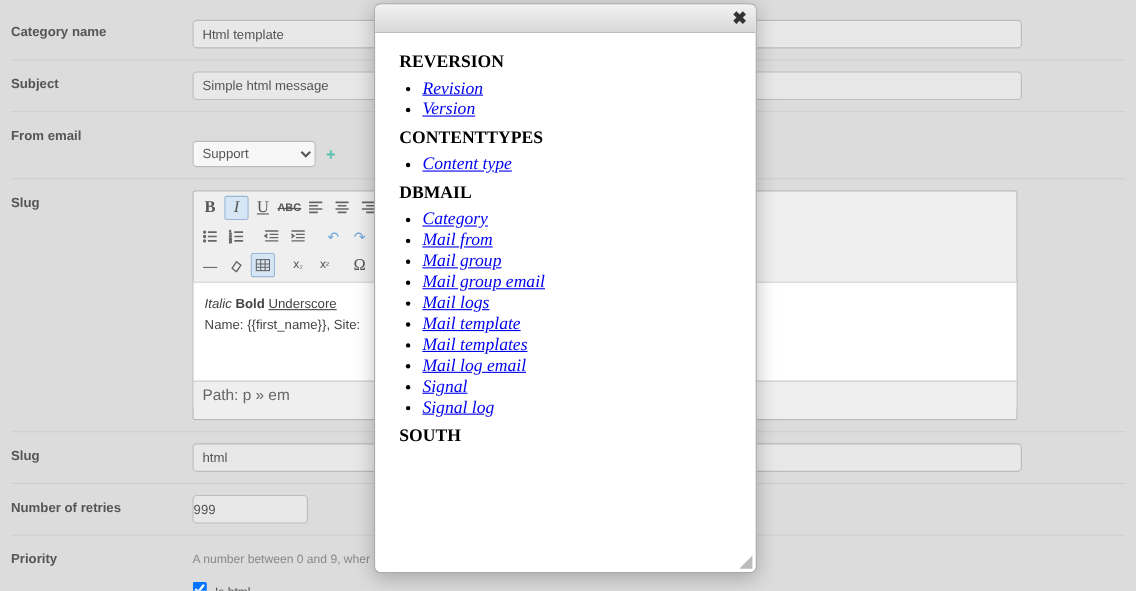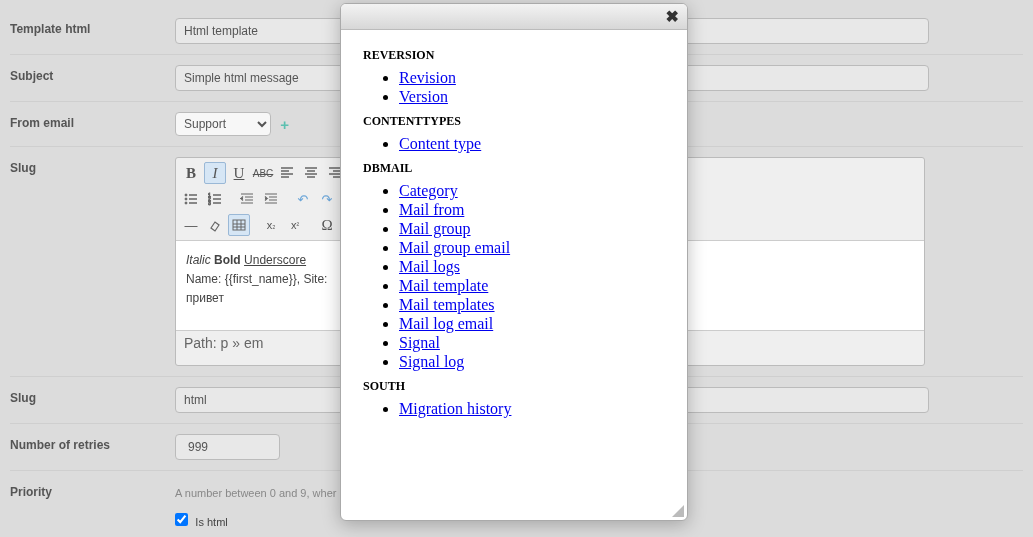--- a/index.html
+++ b/index.html
@@ -43,34 +43,34 @@
   .sel {
     height: 24px;
     padding: 2px 4px;
     background: #f7f7f7;
     border: 1px solid #bbb;
     border-radius: 4px;
     color: #555;
     font-family: inherit;
     font-size: 12px;
   }
-  .sel-wide { width: 96px; }
+  .sel-wide { width: 112px; margin-top: 16px; }
   .plus {
     color: #5cc0b0;
     font-size: 15px;
     font-weight: bold;
     margin-left: 6px;
     cursor: pointer;
     display: inline-block;
     vertical-align: middle;
   }
   .num-input {
     width: 105px;
     height: 26px;
-    padding: 4px 12px;
+    padding: 4px 0;
     background: #e8e8e8;
     border: 1px solid #bbb;
     border-radius: 4px;
     color: #555;
     font-family: inherit;
     font-size: 12px;
   }
   .help-text {
     font-size: 11px;
     color: #888;
@@ -109,21 +109,21 @@
     color: #555;
     font-size: 13px;
   }
   .tb-btn.active {
     background: #d6e6f5;
     border: 1px solid #9ab8d6;
   }
   .tb-btn.b { font-weight: bold; font-family: "Times New Roman", serif; font-size:15px;}
   .tb-btn.i { font-style: italic; font-family: "Times New Roman", serif; font-size:15px;}
   .tb-btn.u { text-decoration: underline; font-family: "Times New Roman", serif; font-size:15px;}
-  .tb-btn.strike { text-decoration: line-through; font-size:10px;}
+  .tb-btn.strike { text-decoration: line-through; font-size:10px;font-weight:bold;}
   .tb-btn svg { width: 14px; height: 14px; stroke: #666; fill: none; }
   .editor-content {
     background: #fff;
     border-top: 1px solid #ccc;
     padding: 10px;
     min-height: 90px;
     font-size: 12px;
     color: #444;
     line-height: 1.6;
   }
@@ -175,31 +175,32 @@
   .dlg-body {
     padding: 10px 22px;
     font-family: "Times New Roman", serif;
     font-size: 16px;
     color: #000;
     height: calc(100% - 26px);
     overflow: hidden;
     position: relative;
   }
   .dlg-body h3 {
-    font-size: 12px;
+    font-size: 16px;
     font-weight: bold;
     margin: 8px 0 6px 0;
   }
   .dlg-body ul {
     margin: 0 0 8px 20px;
     padding: 0;
   }
   .dlg-body li {
     list-style: disc;
-    margin: 1px 16px;
+    margin: 1px 1px;
+    font-style: italic;
   }
   .dlg-body a {
     color: #0000ee;
     text-decoration: underline;
     cursor: pointer;
   }
   .resize-grip {
     position: absolute;
     right: 3px;
     bottom: 3px;
@@ -212,21 +213,21 @@
     right:0;bottom:0;
     width:0;height:0;
     border-right:12px solid #bbb;
     border-top:12px solid transparent;
   }
 </style>
 </head>
 <body>
 
 <div class="form-row">
-  <div class="label-col">Template html</div>
+  <div class="label-col">Category name</div>
   <div class="field-col">
     <input class="txt-input" value="Html template" style="">
   </div>
 </div>
 
 <div class="form-row">
   <div class="label-col">Subject</div>
   <div class="field-col">
     <input class="txt-input" value="Simple html message" style="">
   </div>
@@ -316,21 +317,20 @@
         <span style="width:6px"></span>
         <span class="tb-btn" style="font-family:serif;font-size:15px">Ω</span>
       </div>
       <div class="editor-content">
         <div class="ec-line1">
           <span class="it">Italic</span>
           <span class="bd">Bold</span>
           <span class="un">Underscore</span>
         </div>
         <div>Name: {{first_name}}, Site:</div>
-        <div>привет</div>
       </div>
       <div class="editor-path">Path: p » em</div>
       <div class="drag-grip"></div>
     </div>
   </div>
 </div>
 
 <div class="form-row">
   <div class="label-col">Slug</div>
   <div class="field-col">
@@ -378,18 +378,15 @@
         <li><a>Mail group</a></li>
         <li><a>Mail group email</a></li>
         <li><a>Mail logs</a></li>
         <li><a>Mail template</a></li>
         <li><a>Mail templates</a></li>
         <li><a>Mail log email</a></li>
         <li><a>Signal</a></li>
         <li><a>Signal log</a></li>
       </ul>
       <h3>SOUTH</h3>
-      <ul>
-        <li><a>Migration history</a></li>
-      </ul>
       <div class="resize-grip"></div>
   </div>
 </div>
 
 </body></html>

